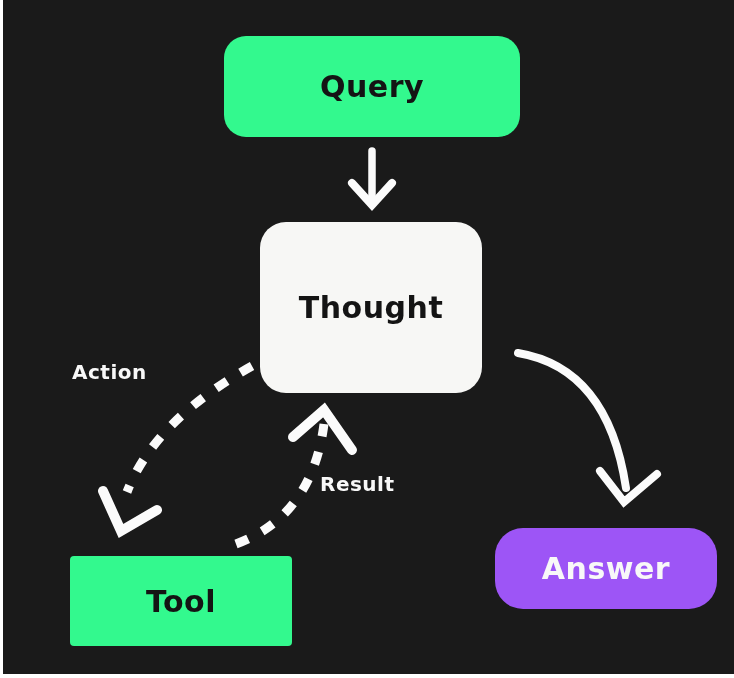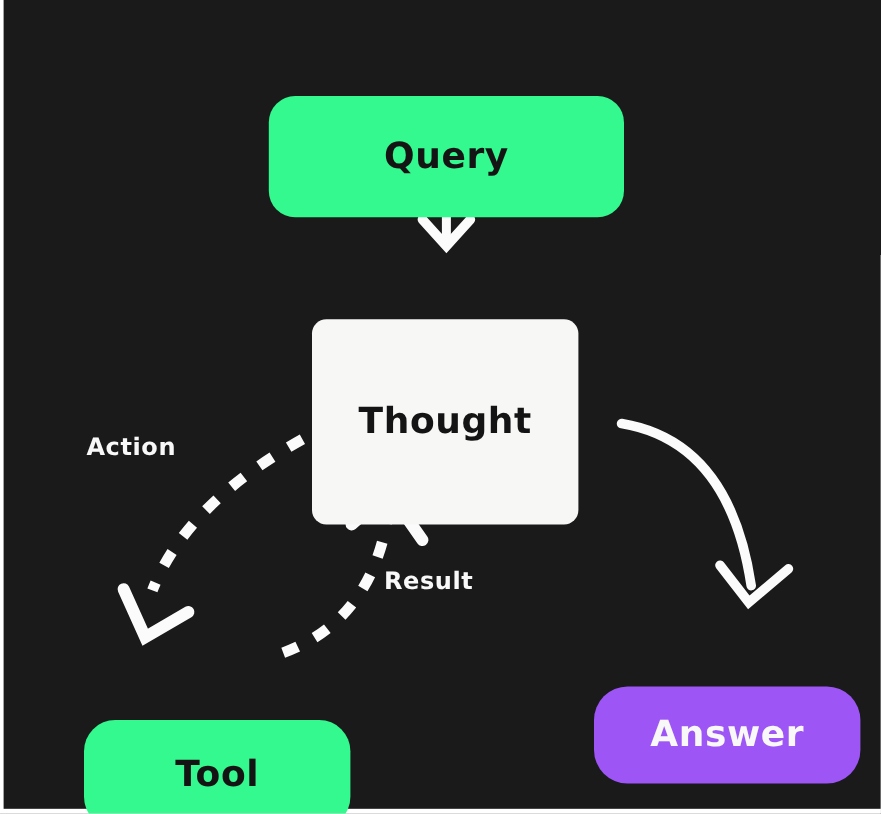--- a/index.html
+++ b/index.html
@@ -42,40 +42,39 @@
   .curve       { stroke-width: 8;   stroke-linecap: round; }
 
   .node {
     position: absolute;
     display: flex;
     align-items: center;
     justify-content: center;
     font-weight: 700;
     font-size: 30px;
     letter-spacing: 0.5px;
-    margin-top: 44px;
   }
   .node-query {
     left: 224px; top: 36px;
     width: 296px; height: 101px;
     border-radius: 22px;
     background: var(--green, #33f98e);
     color: var(--text_dark, #141414);
   }
   .node-thought {
     left: 260px; top: 222px;
     width: 222px; height: 171px;
-    border-radius: 12px;
+    border-radius: 26px;
     background: var(--card, #f7f7f5);
     color: var(--text_dark, #141414);
   }
   .node-tool {
     left: 70px; top: 556px;
     width: 222px; height: 90px;
-    border-radius: 26px;
+    border-radius: 4px;
     background: var(--green, #33f98e);
     color: var(--text_dark, #141414);
   }
   .node-answer {
     left: 495px; top: 528px;
     width: 222px; height: 81px;
     border-radius: 28px;
     background: var(--purple, #9d55f6);
     color: var(--text_light, #f8f8f8);
   }

